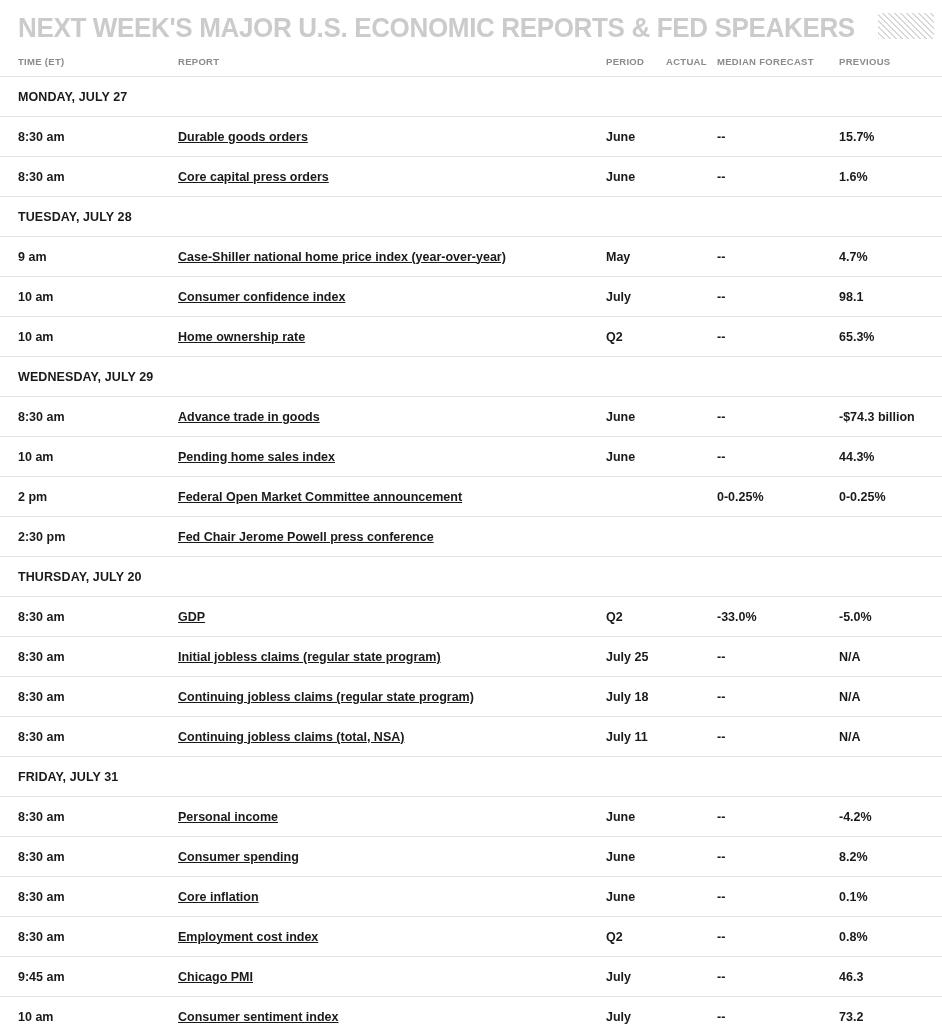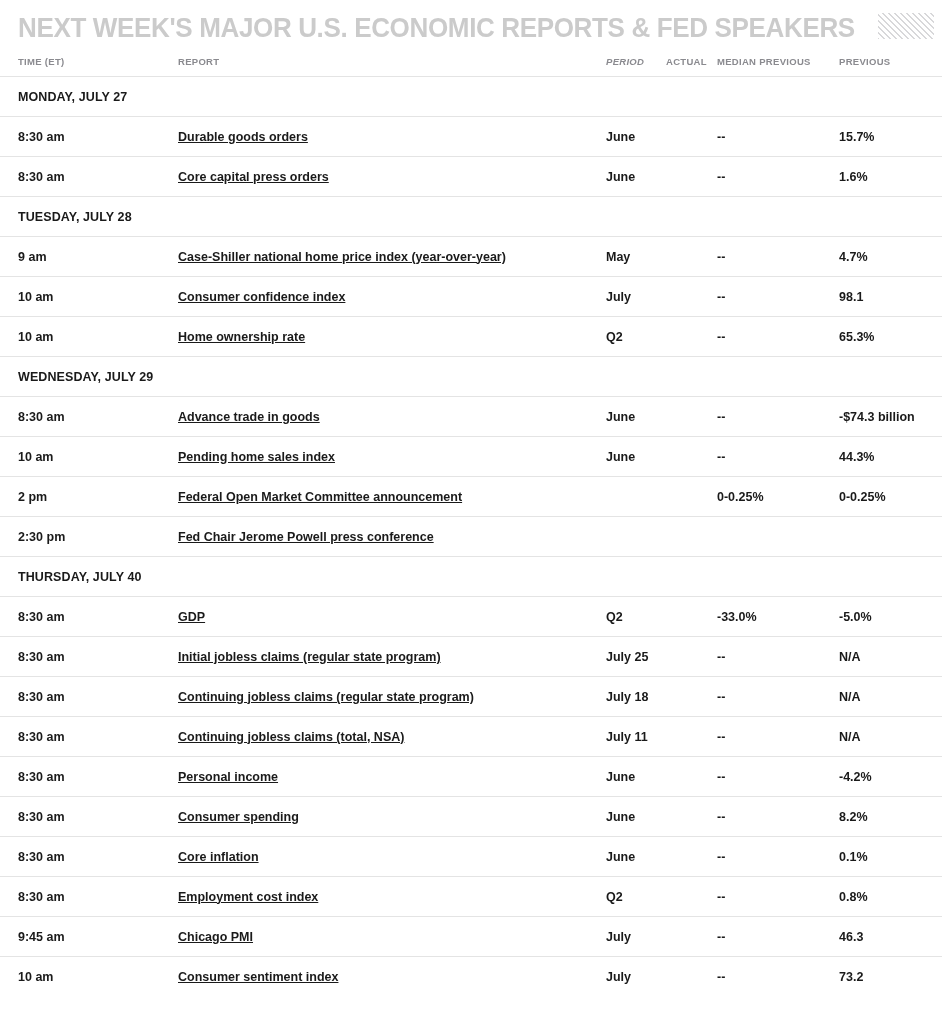--- a/index.html
+++ b/index.html
@@ -72,21 +72,21 @@
     font-size: 9.5px;
     font-weight: bold;
     letter-spacing: 0.3px;
     color: #8a8a8f;
     text-align: left;
     padding: 0 0 9px 0;
     vertical-align: bottom;
     white-space: nowrap;
   }
   thead th.pad-left   { padding-left: 18px; }
-  thead th.p-period   { padding-left: 3px; font-style: italic; }
+  thead th.p-period   { padding-left: 3px; }
   thead th.p-actual   { padding-left: 3px; }
   thead th.p-median   { padding-left: 0px; }
   thead th.p-prev     { padding-left: 0px; }
 
   tbody tr.day-row td {
     border-top: 1px solid #e4e4e4;
     font-size: 12.5px;
     font-weight: bold;
     color: #1a1a1a;
     letter-spacing: 0.1px;
@@ -134,21 +134,21 @@
       <col class="c-actual">
         <col class="c-median">
         <col class="c-prev">
     </colgroup>
     <thead>
       <tr>
         <th class="pad-left">TIME (ET)</th>
         <th>REPORT</th>
         <th class="p-period">PERIOD</th>
         <th class="p-actual">ACTUAL</th>
-        <th class="p-median">MEDIAN PREVIOUS</th>
+        <th class="p-median">MEDIAN FORECAST</th>
         <th class="p-prev">PREVIOUS</th>
       </tr>
     </thead>
     <tbody id="table-body">
         <tr class="day-row">
           <td colspan="6" class="pad-left">MONDAY, JULY 27</td>
         </tr>
         <tr class="event-row">
           <td class="cell-time">8:30 am</td>
           <td class="cell-report">Durable goods orders</td>
@@ -221,21 +221,21 @@
         </tr>
         <tr class="event-row">
           <td class="cell-time">2:30 pm</td>
           <td class="cell-report">Fed Chair Jerome Powell press conference</td>
           <td class="cell-period"></td>
           <td class="cell-actual"></td>
           <td class="cell-median"></td>
           <td class="cell-prev"></td>
         </tr>
         <tr class="day-row">
-          <td colspan="6" class="pad-left">THURSDAY, JULY 40</td>
+          <td colspan="6" class="pad-left">THURSDAY, JULY 20</td>
         </tr>
         <tr class="event-row">
           <td class="cell-time">8:30 am</td>
           <td class="cell-report">GDP</td>
           <td class="cell-period">Q2</td>
           <td class="cell-actual"></td>
           <td class="cell-median">-33.0%</td>
           <td class="cell-prev">-5.0%</td>
         </tr>
         <tr class="event-row">
@@ -254,20 +254,23 @@
           <td class="cell-median">--</td>
           <td class="cell-prev">N/A</td>
         </tr>
         <tr class="event-row">
           <td class="cell-time">8:30 am</td>
           <td class="cell-report">Continuing jobless claims (total, NSA)</td>
           <td class="cell-period">July 11</td>
           <td class="cell-actual"></td>
           <td class="cell-median">--</td>
           <td class="cell-prev">N/A</td>
+        </tr>
+        <tr class="day-row">
+          <td colspan="6" class="pad-left">FRIDAY, JULY 31</td>
         </tr>
         <tr class="event-row">
           <td class="cell-time">8:30 am</td>
           <td class="cell-report">Personal income</td>
           <td class="cell-period">June</td>
           <td class="cell-actual"></td>
           <td class="cell-median">--</td>
           <td class="cell-prev">-4.2%</td>
         </tr>
         <tr class="event-row">

